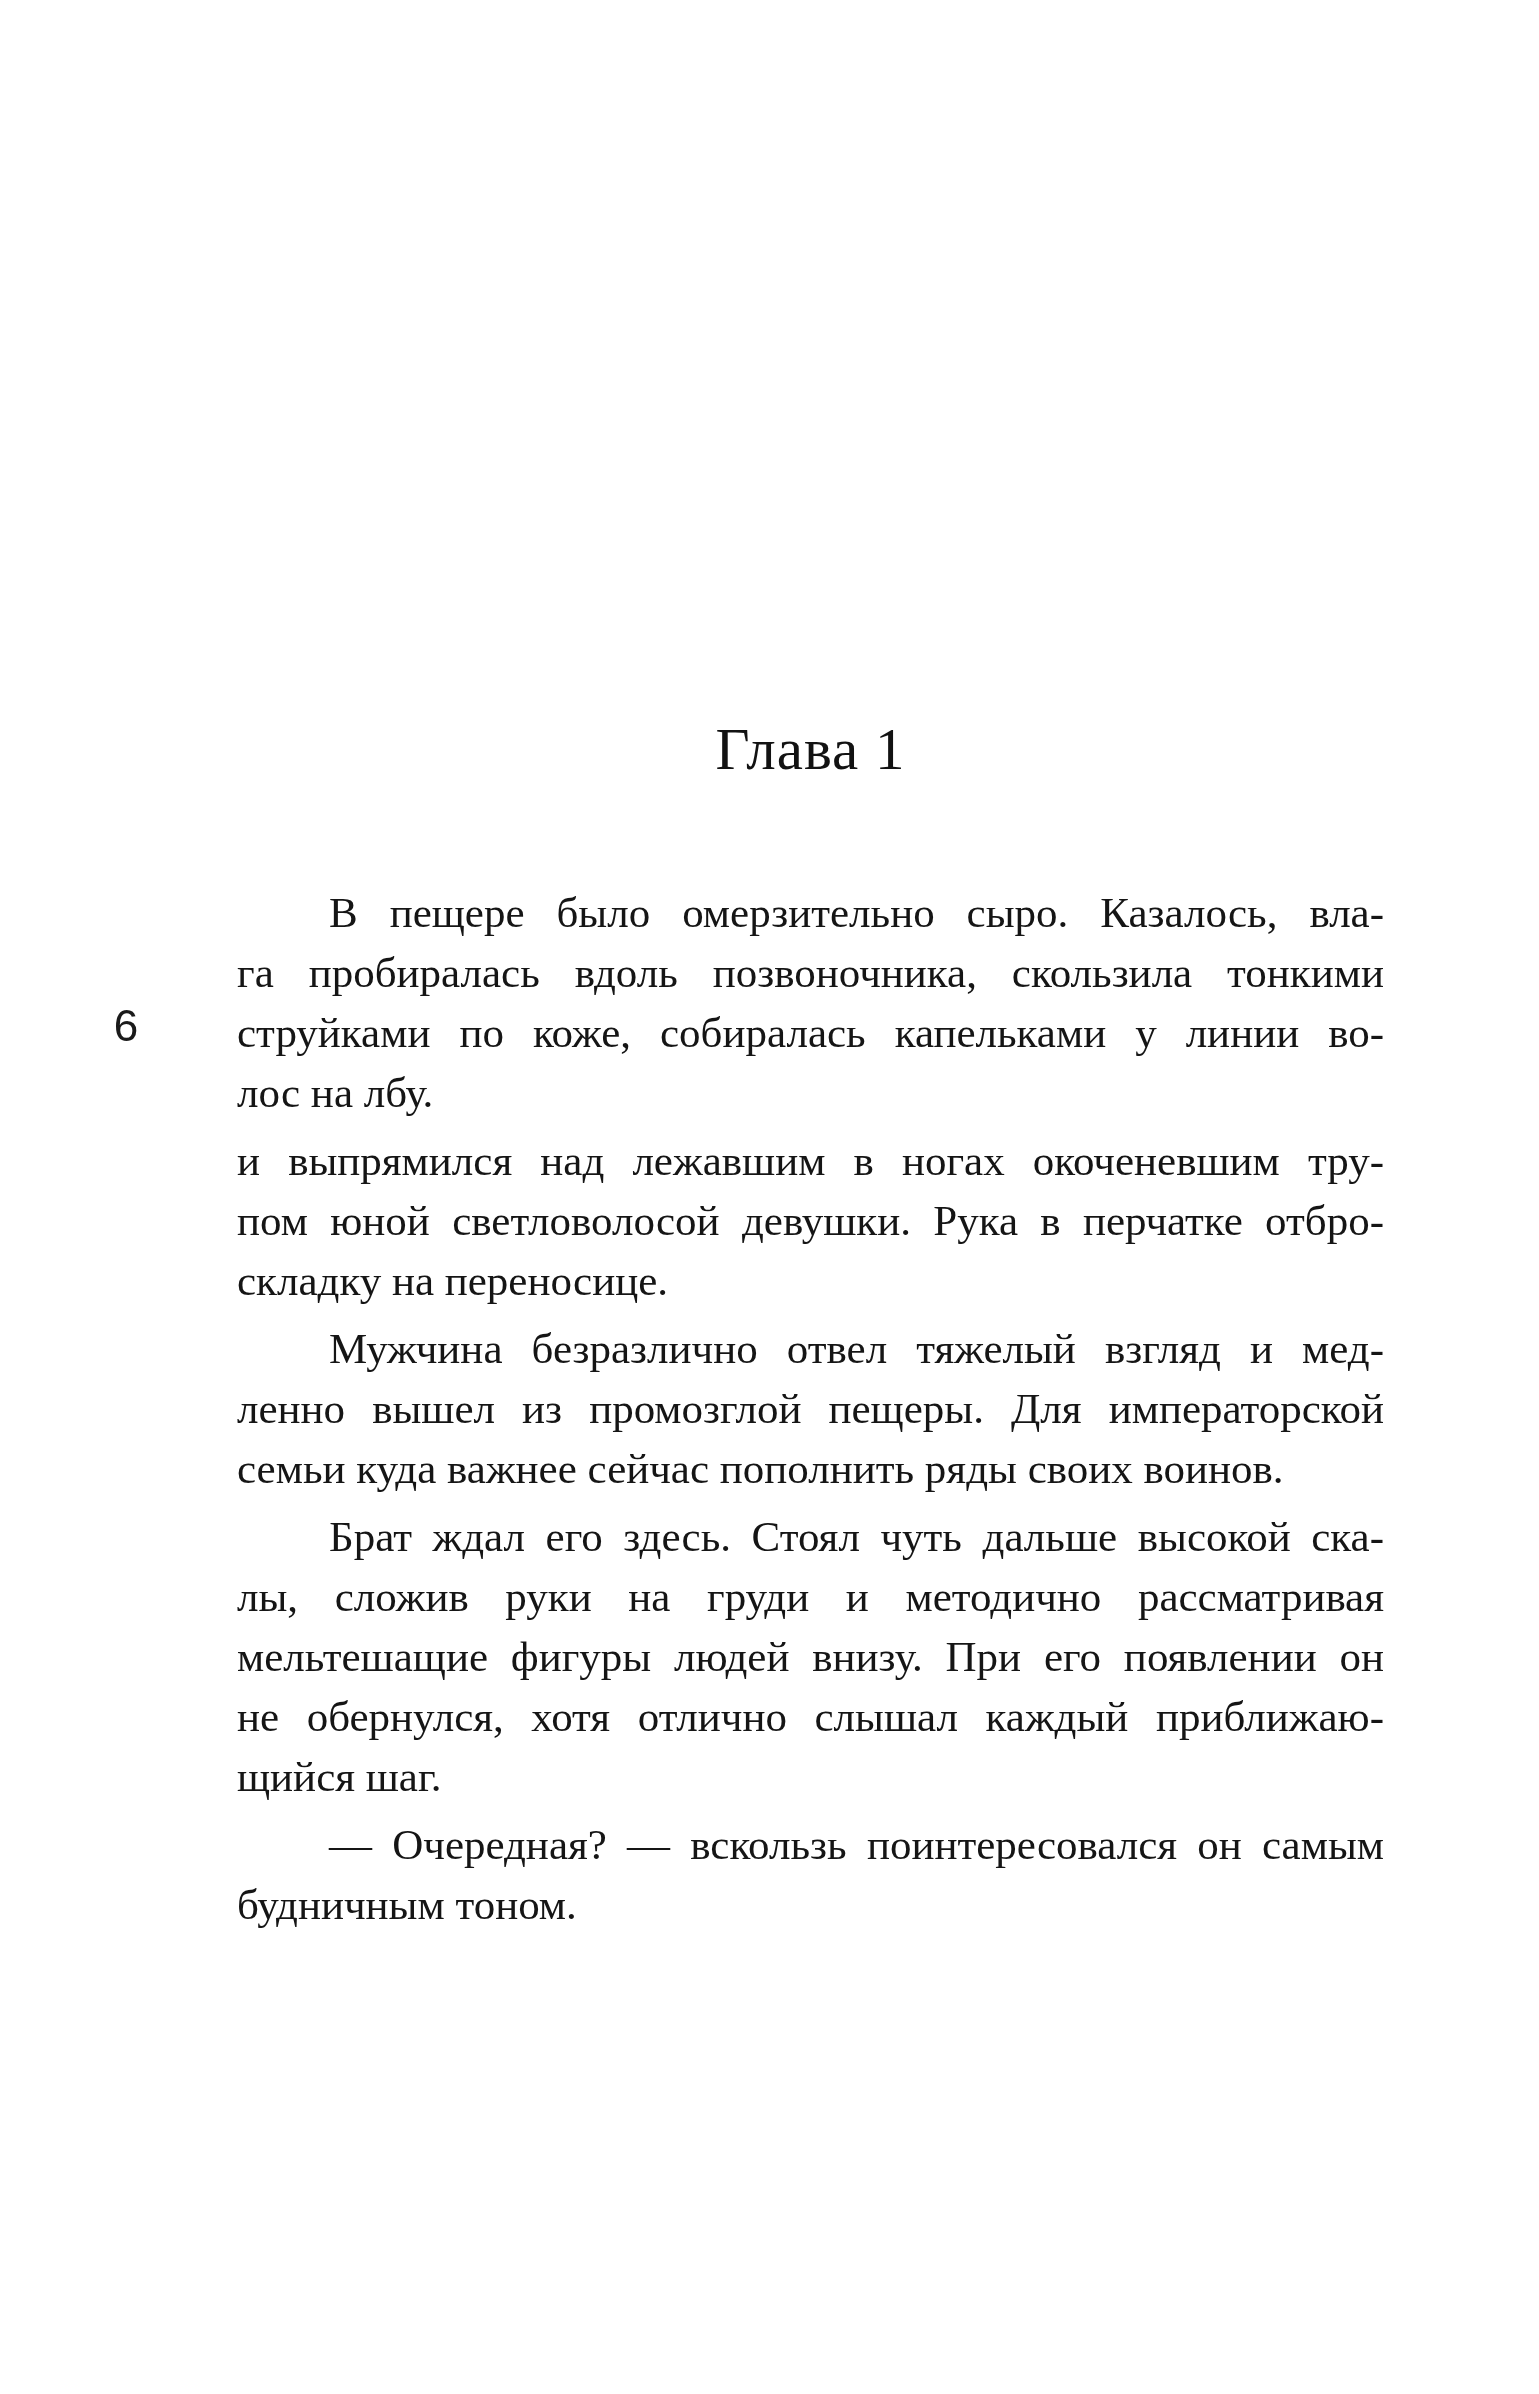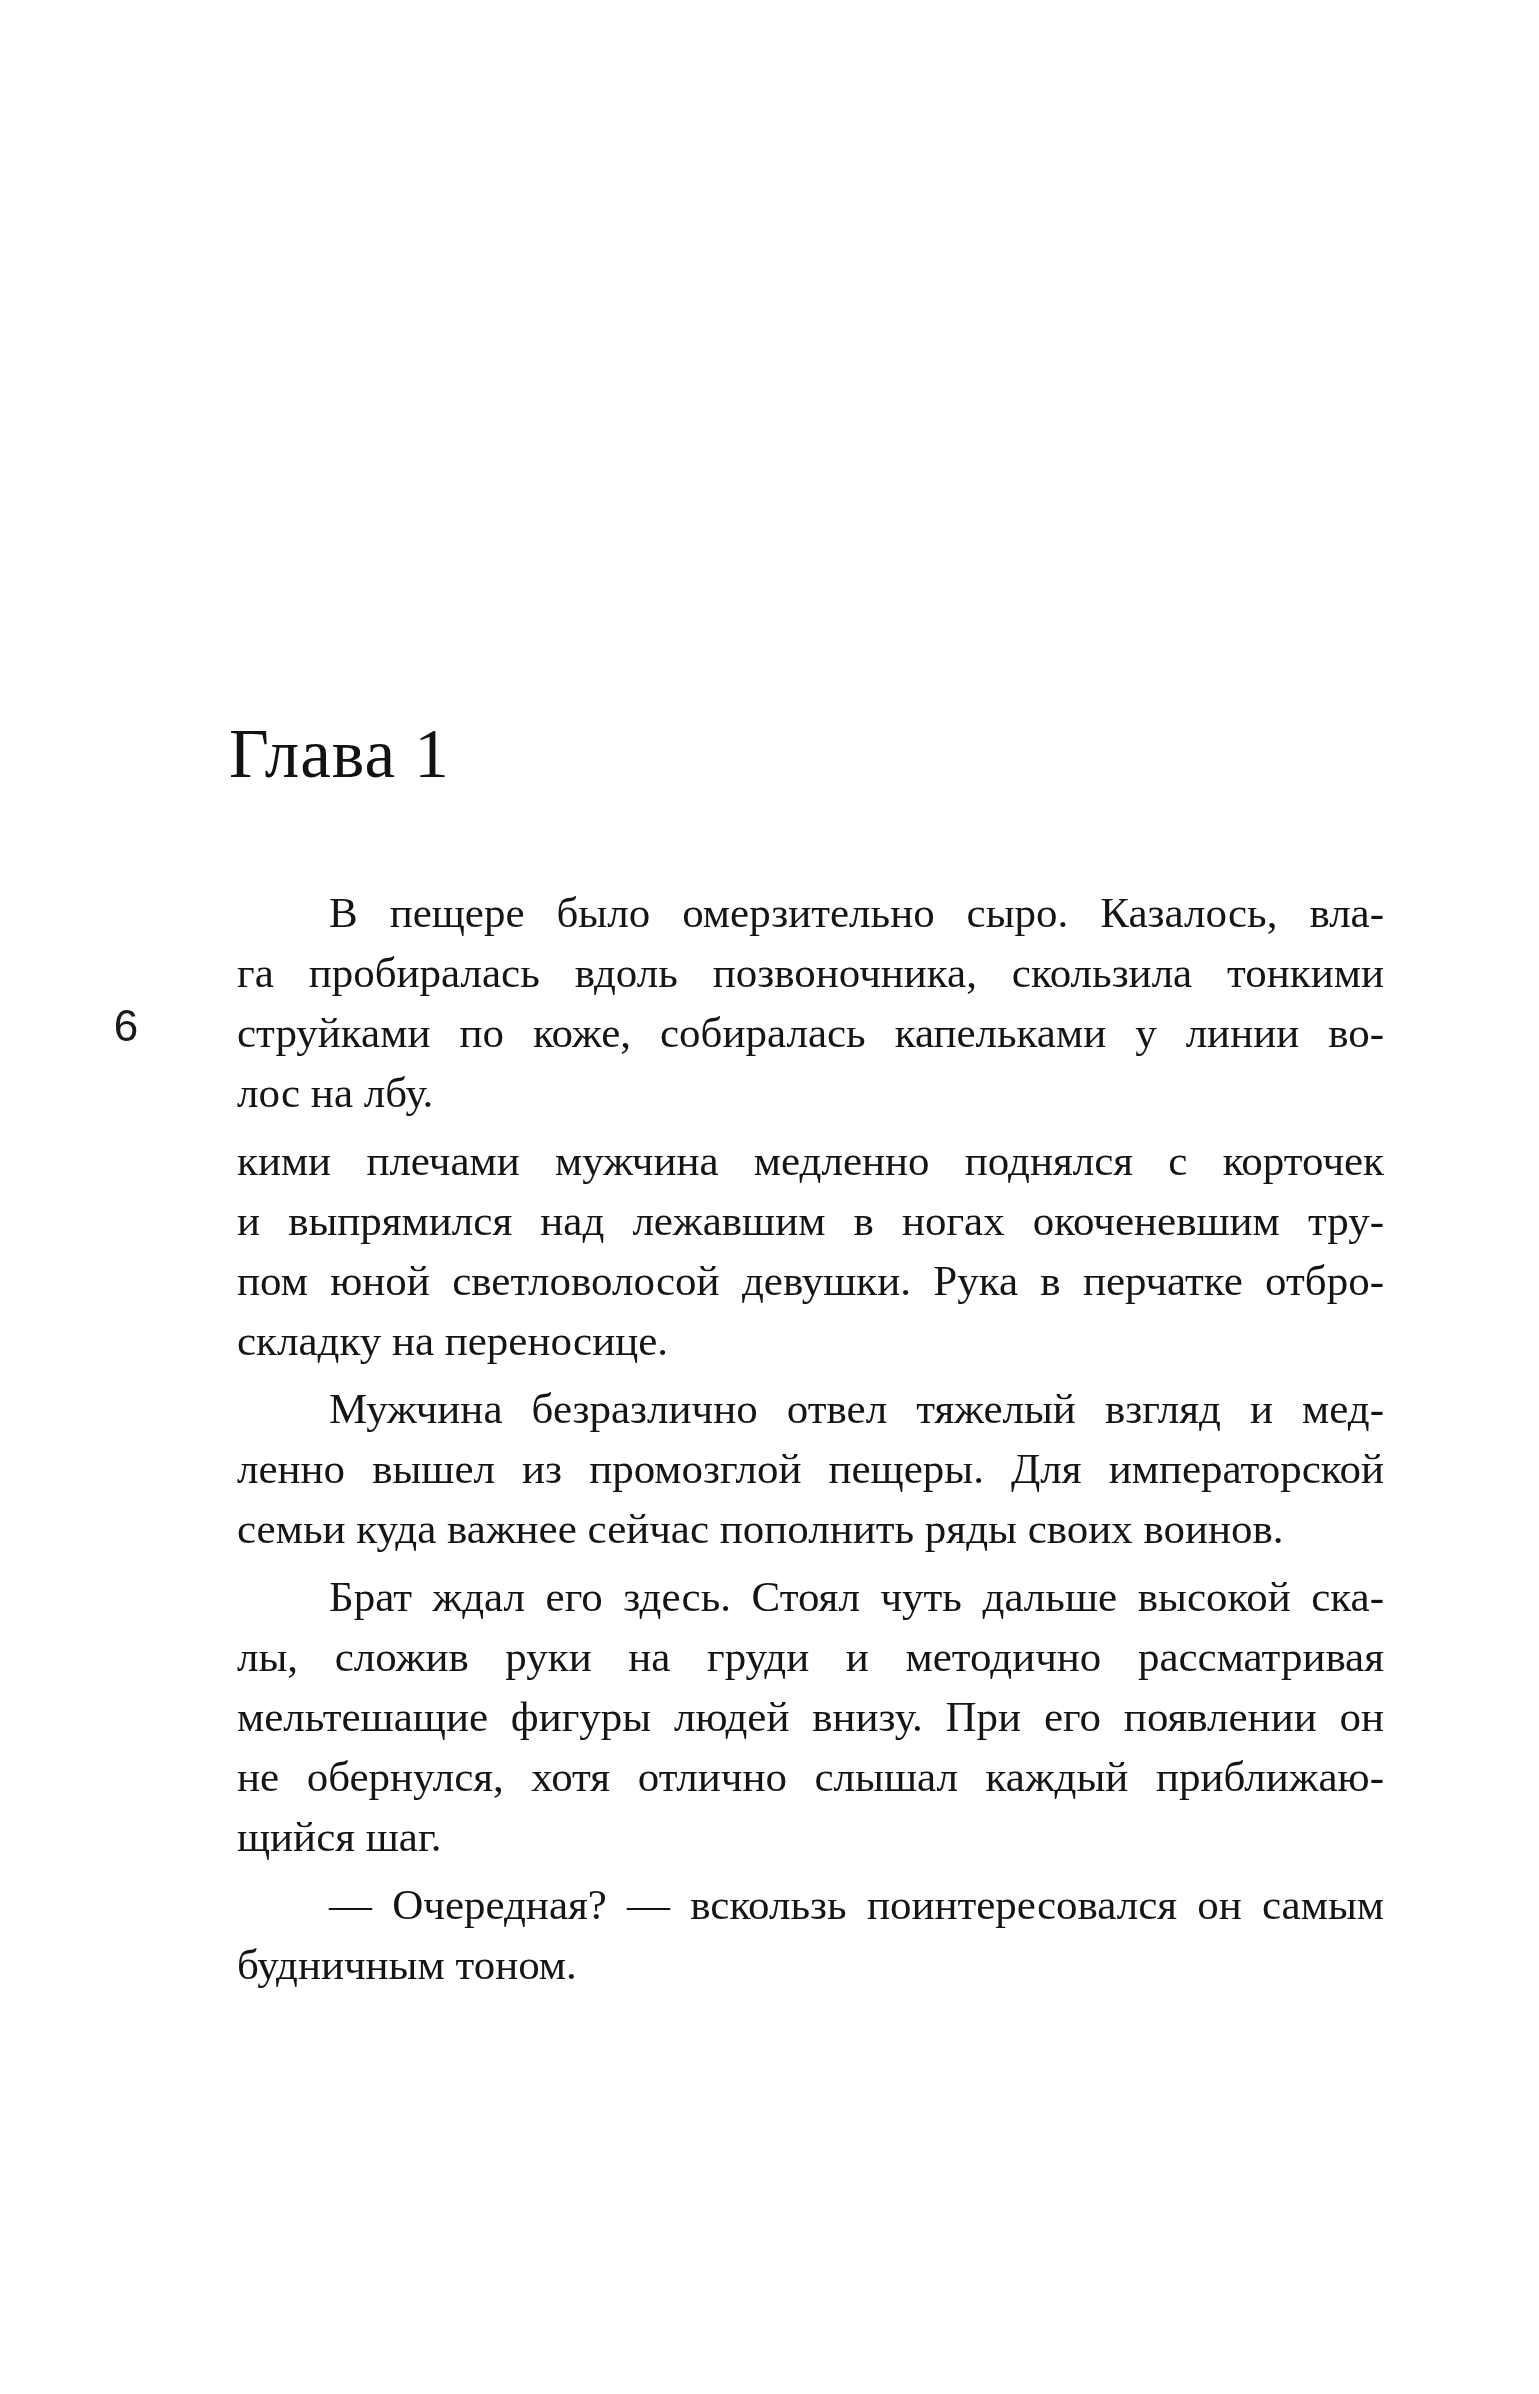--- a/index.html
+++ b/index.html
@@ -14,22 +14,22 @@
     background: #ffffff;
     overflow: hidden;
     font-family: "Liberation Serif", serif;
     color: #141414;
   }
   .chapter-title {
     position: absolute;
     top: 716px;
     left: 229px;
     width: 1163px;
-    text-align: left;
-    font-size: 69px;
+    text-align: center;
+    font-size: 59px;
     font-weight: 400;
     line-height: 1.12;
     letter-spacing: 1px;
     color: #121212;
     white-space: nowrap;
   }
   .page-number {
     position: absolute;
     left: 97px;
     top: 1002px;
@@ -74,21 +74,20 @@
   <div class="page-number">6</div>
 
   <div class="chapter-text">
       <div class="paragraph">
         <div class="line first">В пещере было омерзительно сыро. Казалось, вла-</div>
         <div class="line">га пробиралась вдоль позвоночника, скользила тонкими</div>
         <div class="line">струйками по коже, собиралась капельками у линии во-</div>
         <div class="line last">лос на лбу.</div>
       </div>
       <div class="paragraph">
-        <div class="line">кими плечами мужчина медленно поднялся с корточек</div>
         <div class="line">и выпрямился над лежавшим в ногах окоченевшим тру-</div>
         <div class="line">пом юной светловолосой девушки. Рука в перчатке отбро-</div>
         <div class="line last">складку на переносице.</div>
       </div>
       <div class="paragraph">
         <div class="line first">Мужчина безразлично отвел тяжелый взгляд и мед-</div>
         <div class="line">ленно вышел из промозглой пещеры. Для императорской</div>
         <div class="line last">семьи куда важнее сейчас пополнить ряды своих воинов.</div>
       </div>
       <div class="paragraph">

